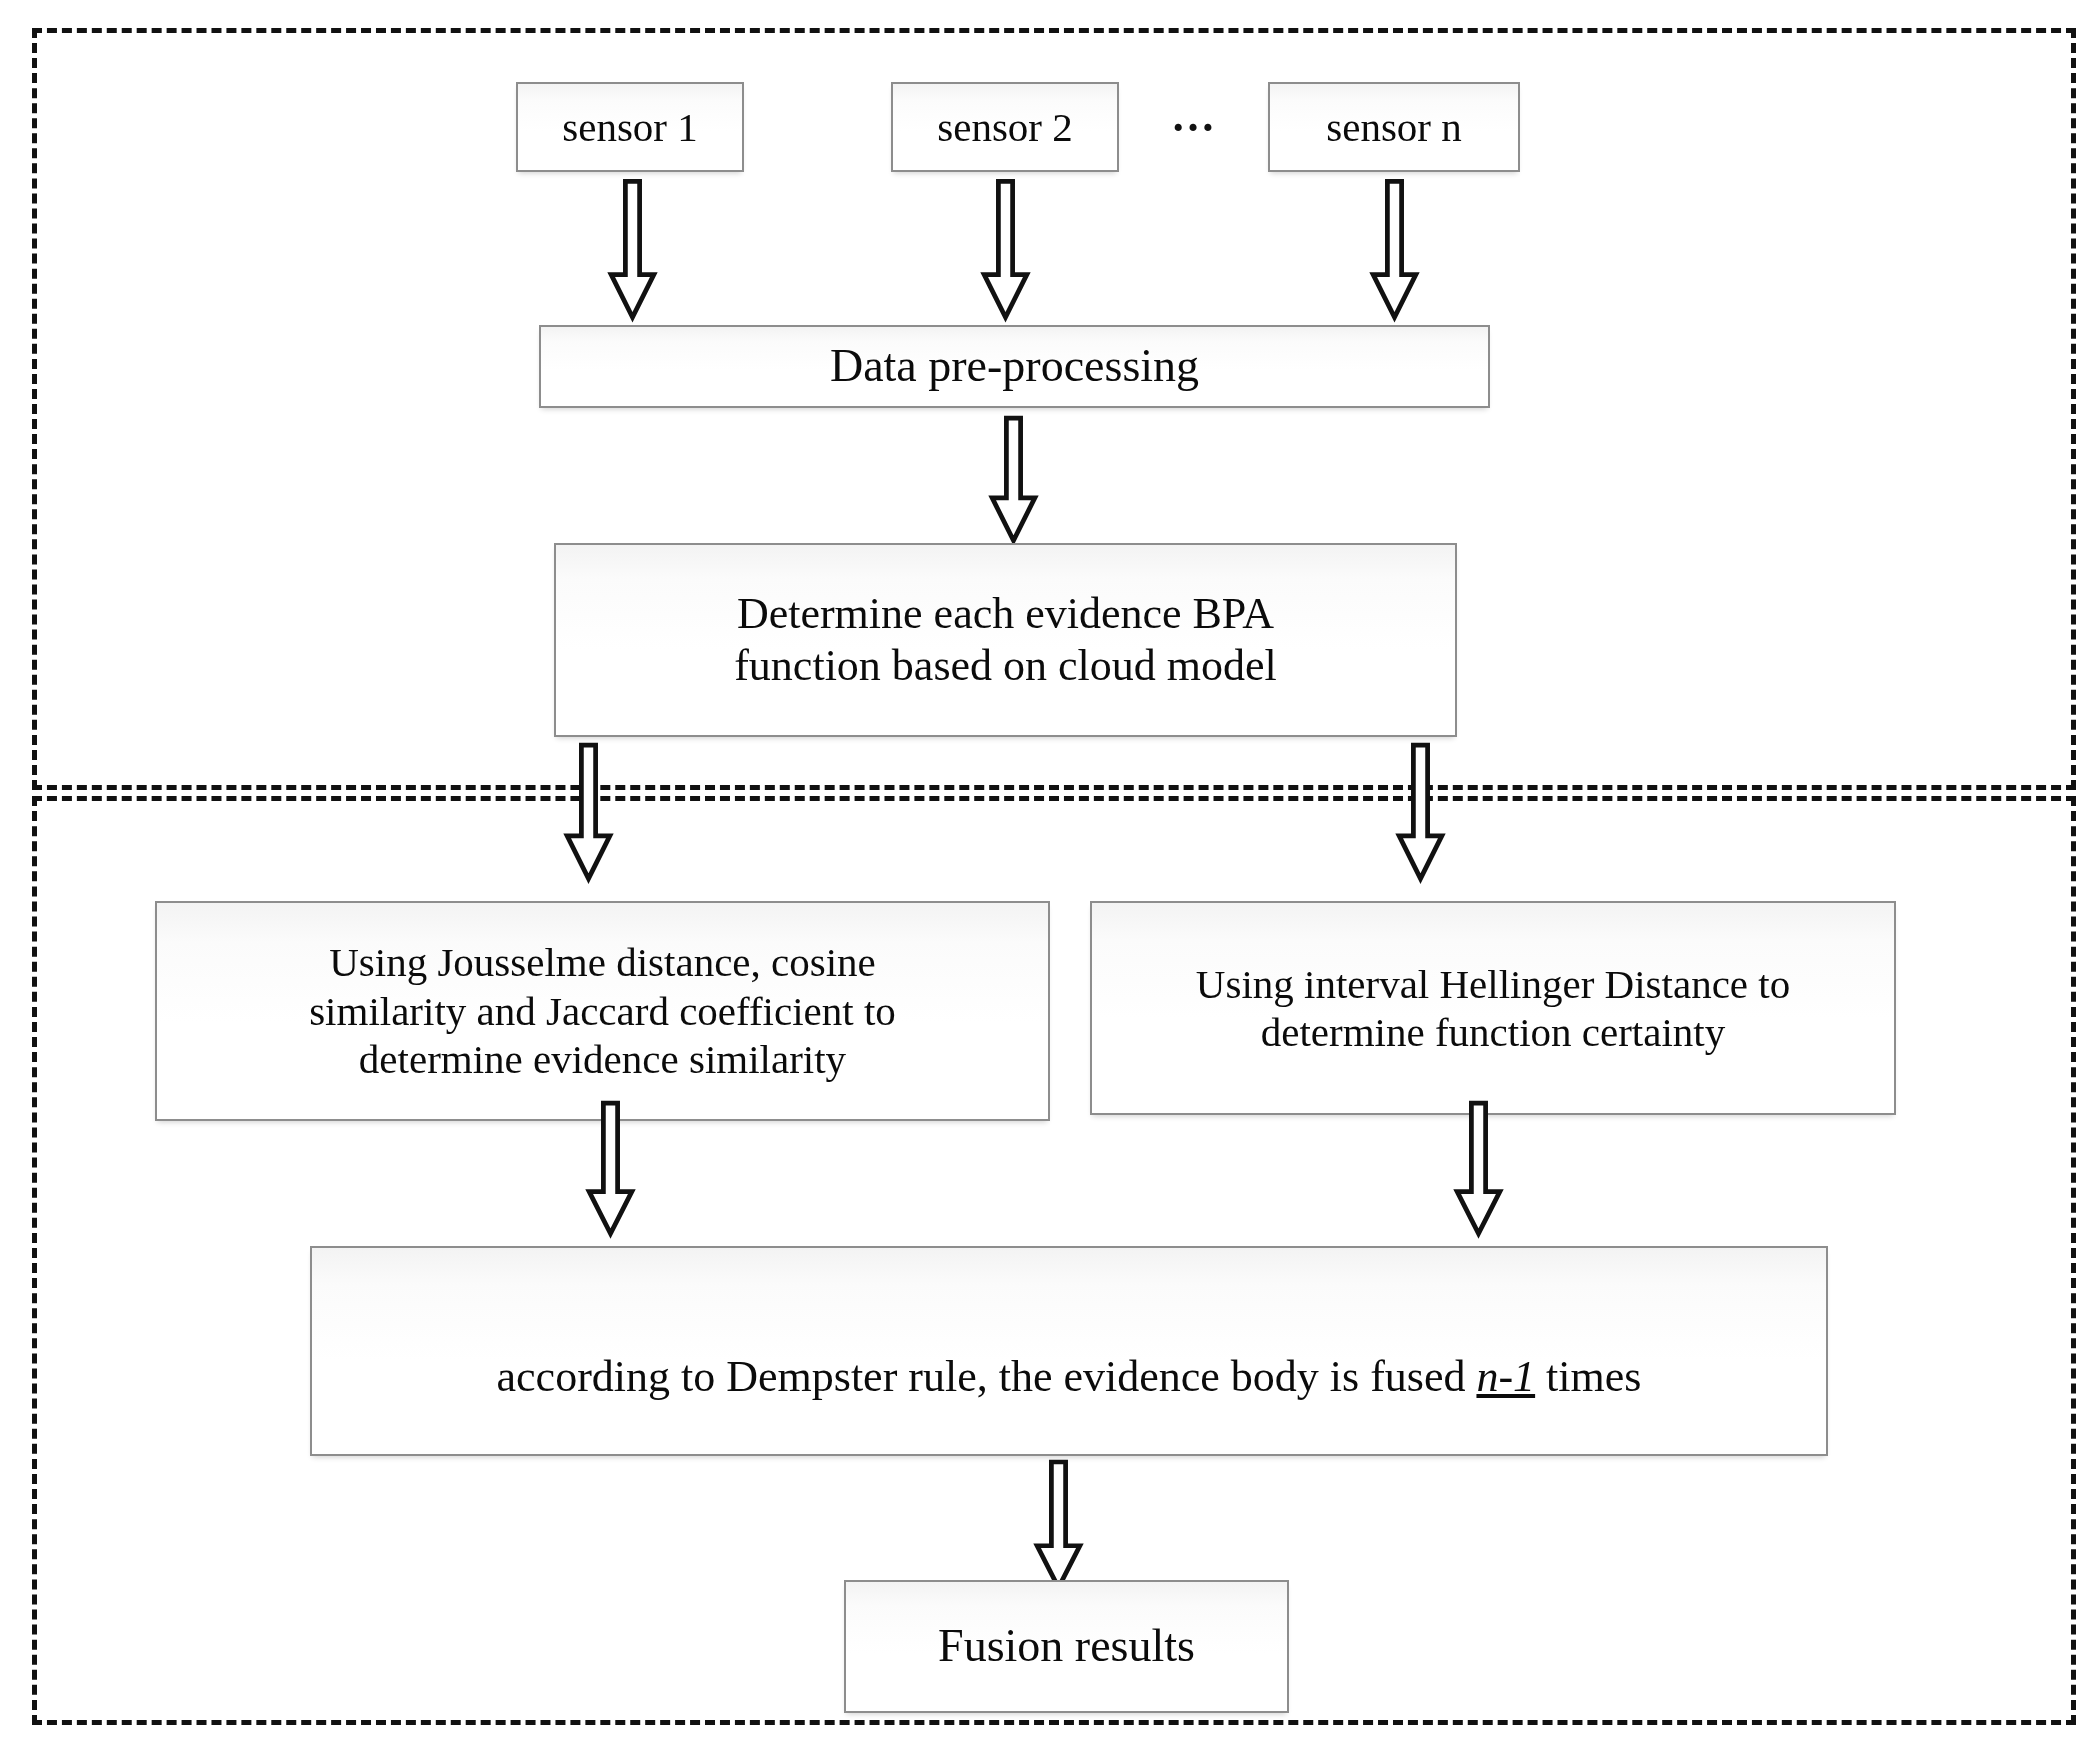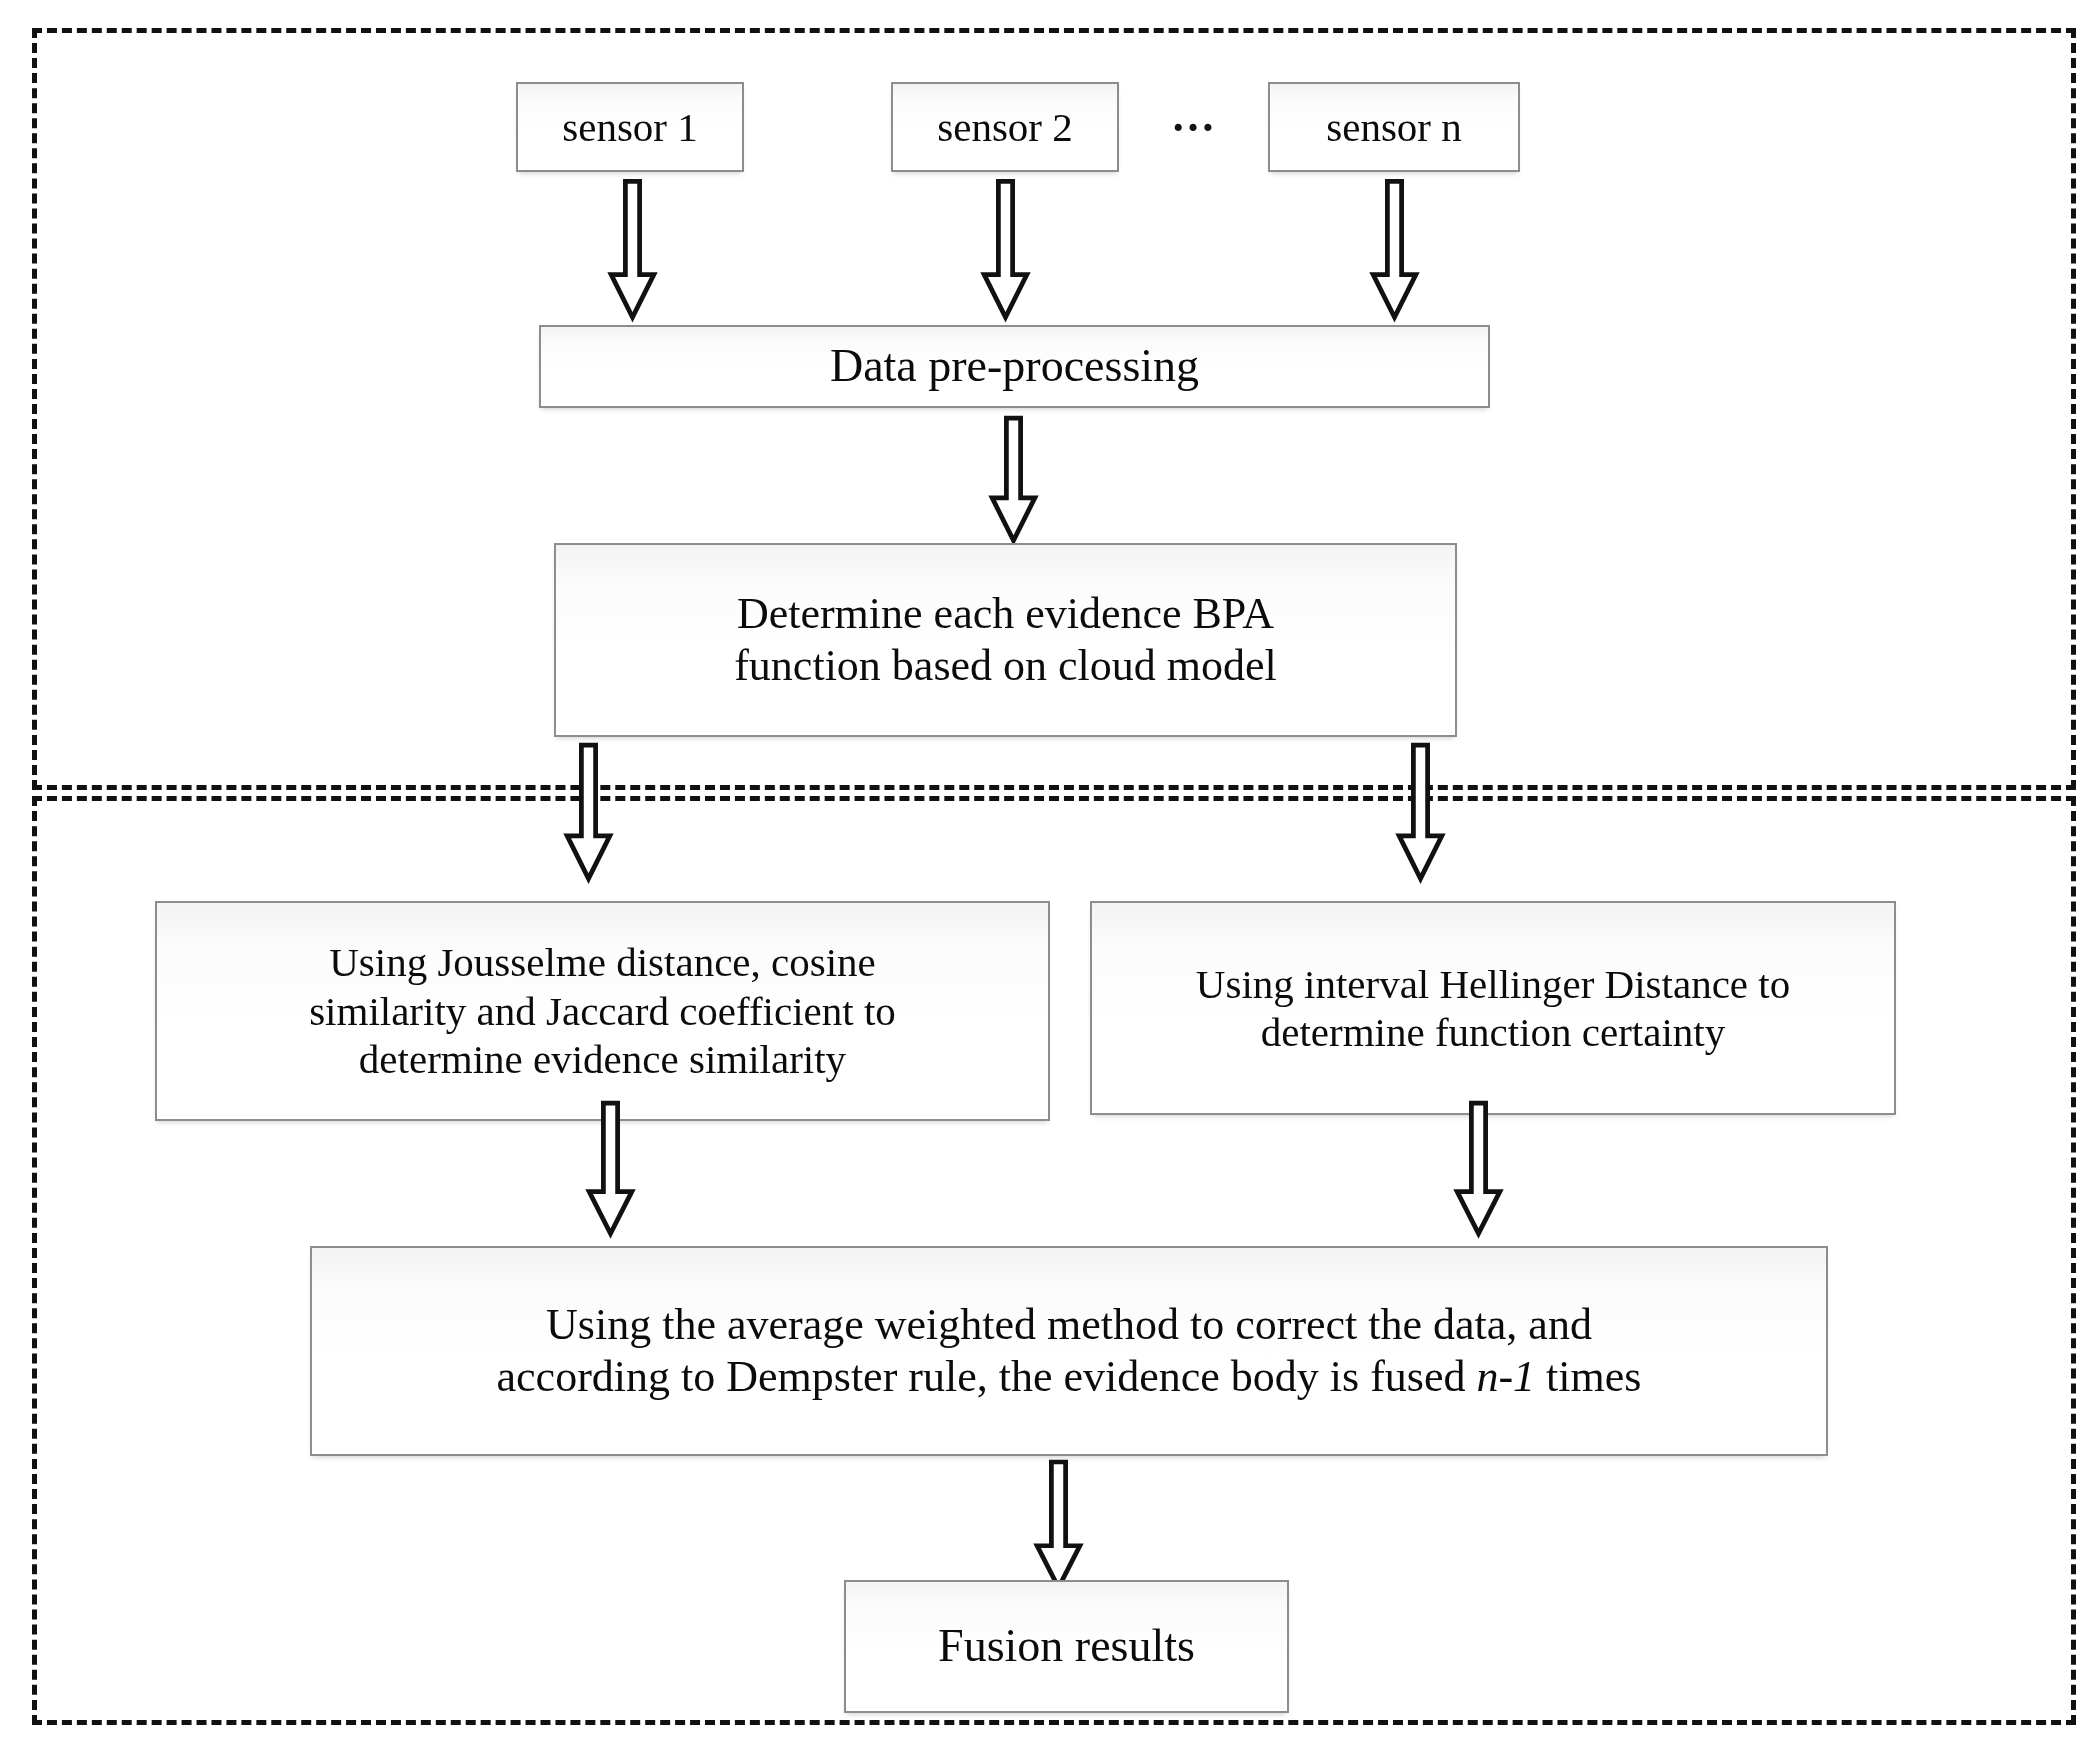--- a/index.html
+++ b/index.html
@@ -18,21 +18,21 @@
     border:2.4px solid #8d8d8d;
     background:linear-gradient(180deg,#f3f3f3 0%,#fbfbfb 18%,#ffffff 55%,#ffffff 100%);
     box-shadow:0 4px 5.5px -1.6px rgba(0,0,0,0.18);
     display:flex;align-items:center;justify-content:center;
     text-align:center;
     line-height:1.18;
     color:#0b0b0b;
     padding:3.2px 11px;
   }
   .box .txt{display:block;width:100%;}
-  .box em{font-style:italic;}
+  .box em{font-style:italic;text-decoration:underline;}
 
   .f-sensor{font-size:41px;}
   .f-wide{font-size:46px;}
   .f-med{font-size:44px;}
   .f-small{font-size:41px;margin-top:22px;}
 
   .ellipsis{position:absolute;font-size:44px;letter-spacing:4.8px;color:#111;
             font-weight:700;line-height:1;}
 
   
@@ -131,21 +131,21 @@
   </div>
 
   <div class="arrow" style="left:1454px;top:1103px;width:49px;height:133px;">
     <svg width="49" height="133" viewBox="0 0 62 168">
       <polygon points="22,0 40,0 40,112 58,112 31,165 4,112 22,112" fill="#ffffff" stroke="#111111" stroke-width="6" stroke-linejoin="miter"></polygon>
     </svg>
   </div>
 
   <div class="box f-med" style="left:310px;top:1246px;width:1518px;height:210px;">
     <span class="txt">
-      <span>Using the average weighted method to correct the data, and</span><br>
+      <br>
       <span>according to Dempster rule, the evidence body is fused </span><em>n-1</em><span> times</span>
     </span>
   </div>
 
   <div class="arrow" style="left:1034px;top:1462px;width:49px;height:128px;">
     <svg width="49" height="128" viewBox="0 0 62 162">
       <polygon points="22,0 40,0 40,106 58,106 31,159 4,106 22,106" fill="#ffffff" stroke="#111111" stroke-width="6" stroke-linejoin="miter"></polygon>
     </svg>
   </div>
 

